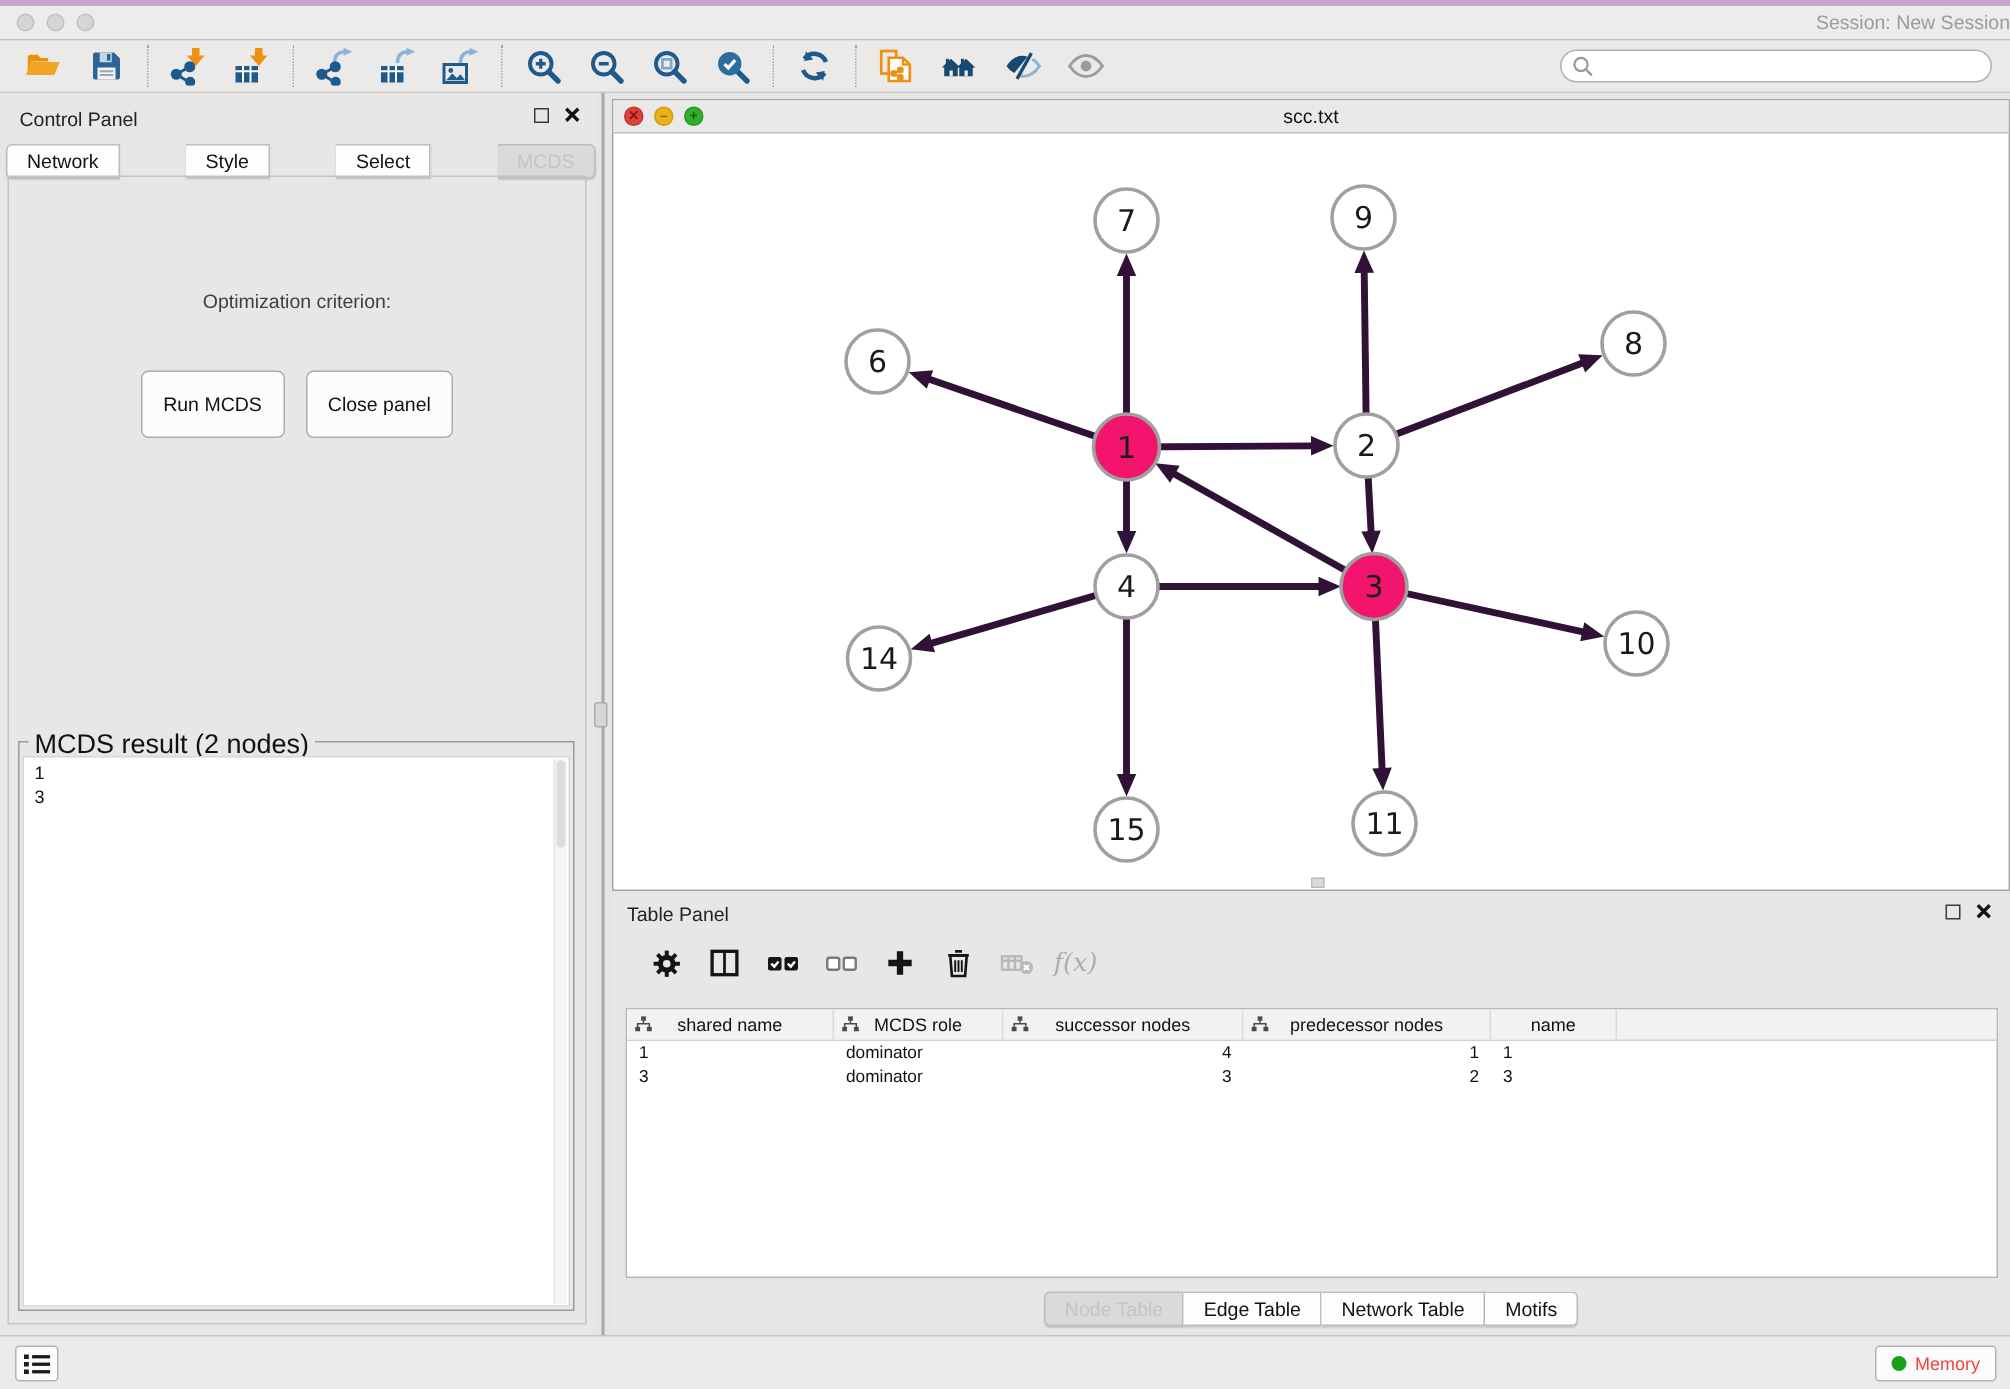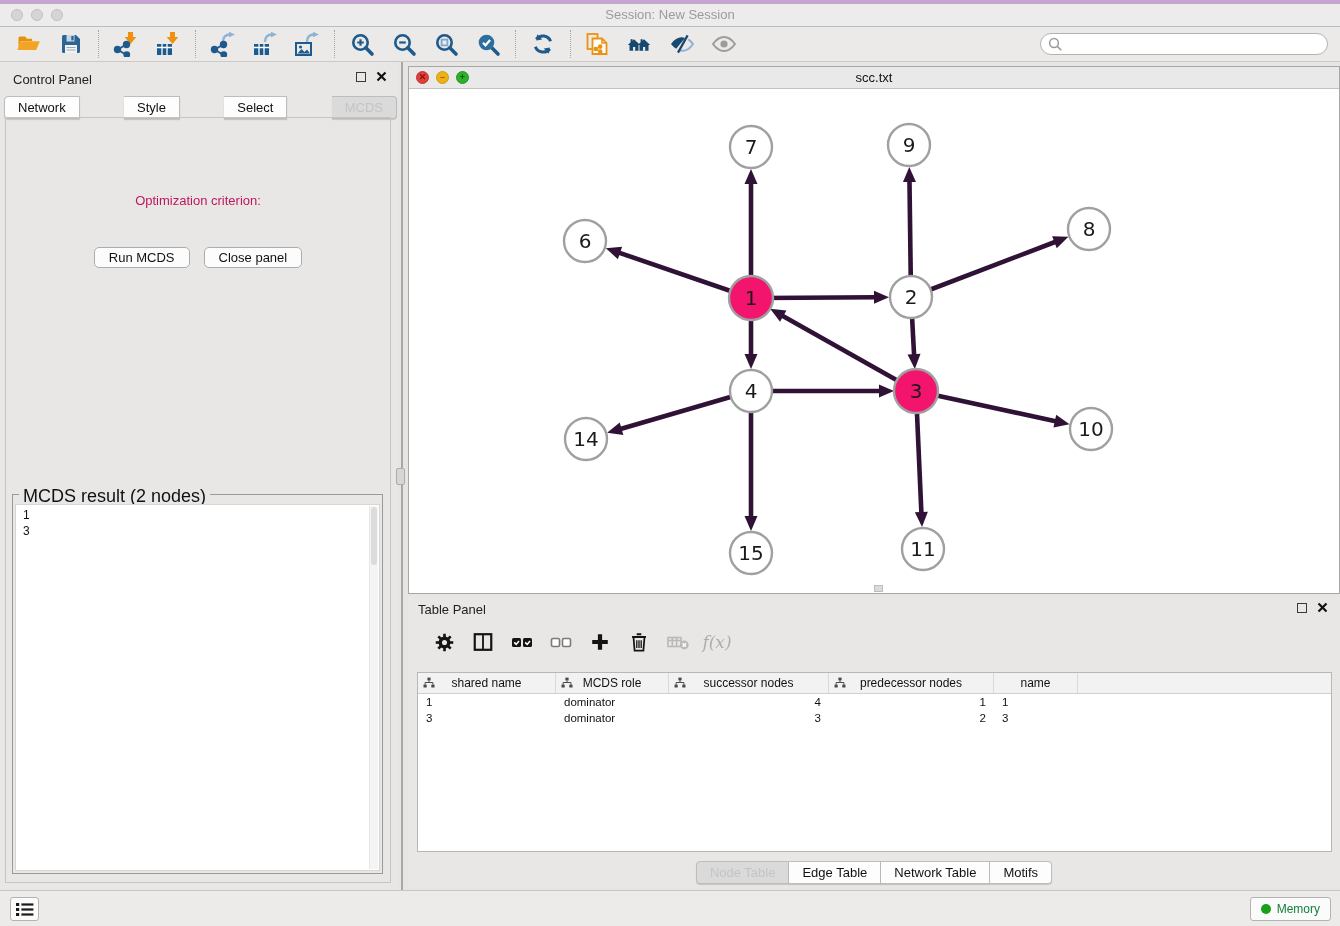--- a/index.html
+++ b/index.html
@@ -4,45 +4,45 @@
 <style>
   *{margin:0;padding:0;box-sizing:border-box}
   html,body{width:1340px;height:926px}
   body{font-family:"Liberation Sans",sans-serif;background:#E7E5E4;position:relative;overflow:hidden;-webkit-font-smoothing:antialiased}
 
   
   .titlebar{position:absolute;top:0;left:0;right:0;height:27px;background:#EDECEC;border-bottom:1px solid #BDBDBD}
   .accent{height:4px;background:#C7A4CF}
   .tl-dots{position:absolute;top:9px;left:11px;display:flex;gap:8px}
   .tl-dot{width:12px;height:12px;border-radius:50%;background:#D6D4D4;border:1px solid #C1BFBF}
-  .tl-title{position:absolute;left:0;right:0;top:4px;height:23px;text-align:center;line-height:22px;font-size:13px;color:#9B9B9B}
+  .tl-title{position:absolute;left:0;right:0;top:4px;height:23px;text-align:right;line-height:22px;font-size:13px;color:#9B9B9B}
 
   
   .toolbar{position:absolute;top:27px;left:0;right:0;height:35px;background:#ECEAE9;border-bottom:1px solid #CCCAC9;display:flex;align-items:center;padding-left:8px}
   .tb-icon{width:26px;height:26px;margin:0 8px;display:flex;align-items:center;justify-content:center;cursor:default}
   .tb-sep{height:28px;border-left:1px dotted #A6A6A6;margin:0 6px}
   .search-wrap{margin-left:auto;margin-right:12px;display:flex;align-items:center;background:#fff;border:1px solid #B5B3B2;border-radius:11px;height:22px;width:288px;padding-left:7px}
   .search-wrap input{border:none;outline:none;flex:1;height:18px;font-size:12px;background:transparent;font-family:"Liberation Sans",sans-serif}
 
   
   .control-panel{position:absolute;left:0;top:62px;width:397px;height:828px;background:#E9E7E6}
   .panel-title{position:absolute;top:10px;left:13px;font-size:13px;color:#222}
   .panel-btns{position:absolute;top:9px;right:10px;display:flex;gap:10px;align-items:center}
   .float-ico{width:10px;height:10px;border:1.6px solid #3A3A3A}
   .cp-content{position:absolute;left:5px;top:55px;width:386px;height:766px;border:1px solid #C6C4C3}
   .cp-tabs{position:absolute;top:34px;left:4px;right:0;display:flex;justify-content:space-between}
   .cp-tab{background:#FDFDFD;border:1px solid #BDBDBD;border-left:none;padding:3px 13px;font-size:13px;color:#111;cursor:default;box-shadow:0 1px 1px rgba(0,0,0,.15)}
   .cp-tab:first-child{border-left:1px solid #BDBDBD;border-radius:4px 0 0 4px}
   .cp-tab:last-child{border-radius:0 4px 4px 0}
   .cp-tab.sel{background:#DADADA;color:#C4C4C4}
-  .opt-label{position:absolute;top:75px;left:0;right:0;text-align:center;font-size:13px;color:#be185d}
+  .opt-label{position:absolute;top:75px;left:0;right:0;text-align:center;font-size:13px;color:#404040}
   .select-box{position:absolute;top:95px;left:44px;width:309px;height:24px;background:#fff;border:1px solid #ABABAB;border-radius:5px;display:flex;align-items:center;padding:0 6px 0 10px;font-size:13px;color:#111}
   .select-box .val{flex:1}
   .cp-buttons{position:absolute;top:129px;left:0;right:0;display:flex;justify-content:center;gap:14px}
-  .btn{background:#FCFCFC;border:1px solid #ACACAC;border-radius:5px;font-size:13px;color:#111;padding:2px 14px;font-family:"Liberation Sans",sans-serif}
+  .btn{background:#FCFCFC;border:1px solid #ACACAC;border-radius:5px;font-size:13px;color:#111;padding:14px 14px;font-family:"Liberation Sans",sans-serif}
   .groupbox{position:absolute;left:12px;top:432px;width:371px;bottom:16px;border:1px solid #9A9A9A}
   .groupbox-label{position:absolute;top:-9px;left:6px;background:#E9E7E6;padding:0 4px;font-size:18px;color:#111}
   .result-area{position:absolute;left:2px;right:2px;top:9px;bottom:2px;background:#fff;border:1px solid #D6D6D6}
   .result-text{position:absolute;top:2px;left:7px;font-size:12px;line-height:16px;color:#111;white-space:pre}
   .result-scroll{position:absolute;top:1px;right:1px;bottom:1px;width:9px;background:#F4F4F4;border-left:1px solid #E6E6E6}
   .result-thumb{position:absolute;top:1px;left:1px;width:6px;height:58px;background:#DCDCDC;border-radius:3px}
 
   
   .v-split-line{position:absolute;left:401px;top:62px;width:2px;height:828px;background:#A9A7A6}
   .v-split-handle{position:absolute;left:396px;top:468px;width:9px;height:17px;background:#D8D6D5;border:1px solid #AFADAC;border-radius:2px}
@@ -68,21 +68,21 @@
   .t-header{display:flex;height:21px;background:#F2F2F2;border-bottom:1px solid #CFCFCF}
   .th{position:relative;display:flex;align-items:center;justify-content:center;font-size:12px;color:#111;border-right:1px solid #D9D9D9;background:#F2F2F2}
   .th .th-icon{position:absolute;left:5px;top:4px}
   .tr{display:flex;height:16px;align-items:center}
   .td{font-size:11.5px;color:#111;padding:0 8px;overflow:hidden;white-space:nowrap}
   .t-tabs{position:absolute;bottom:4px;left:0;right:0;display:flex;justify-content:center}
 
   
   .statusbar{position:absolute;left:0;top:890px;right:0;height:36px;background:#ECEBEA;border-top:1px solid #C8C6C5}
   .list-btn{position:absolute;left:10px;top:6px;width:29px;height:24px;background:#FBFBFB;border:1px solid #B5B3B2;border-radius:3px;display:flex;align-items:center;justify-content:center}
-  .mem-btn{position:absolute;right:9px;top:6px;height:24px;background:#FBFBFB;border:1px solid #B5B3B2;border-radius:3px;display:flex;align-items:center;gap:6px;padding:0 10px;font-size:12px;color:#15803d}
+  .mem-btn{position:absolute;right:9px;top:6px;height:24px;background:#FBFBFB;border:1px solid #B5B3B2;border-radius:3px;display:flex;align-items:center;gap:6px;padding:0 10px;font-size:12px;color:#ef4444}
   .mem-dot{width:10px;height:10px;border-radius:50%;background:#18A018}
 </style>
 </head>
 <body>
 
 <div class="titlebar">
   <div class="accent"></div>
   <div class="tl-dots">
     <div class="tl-dot"></div>
     <div class="tl-dot"></div>

